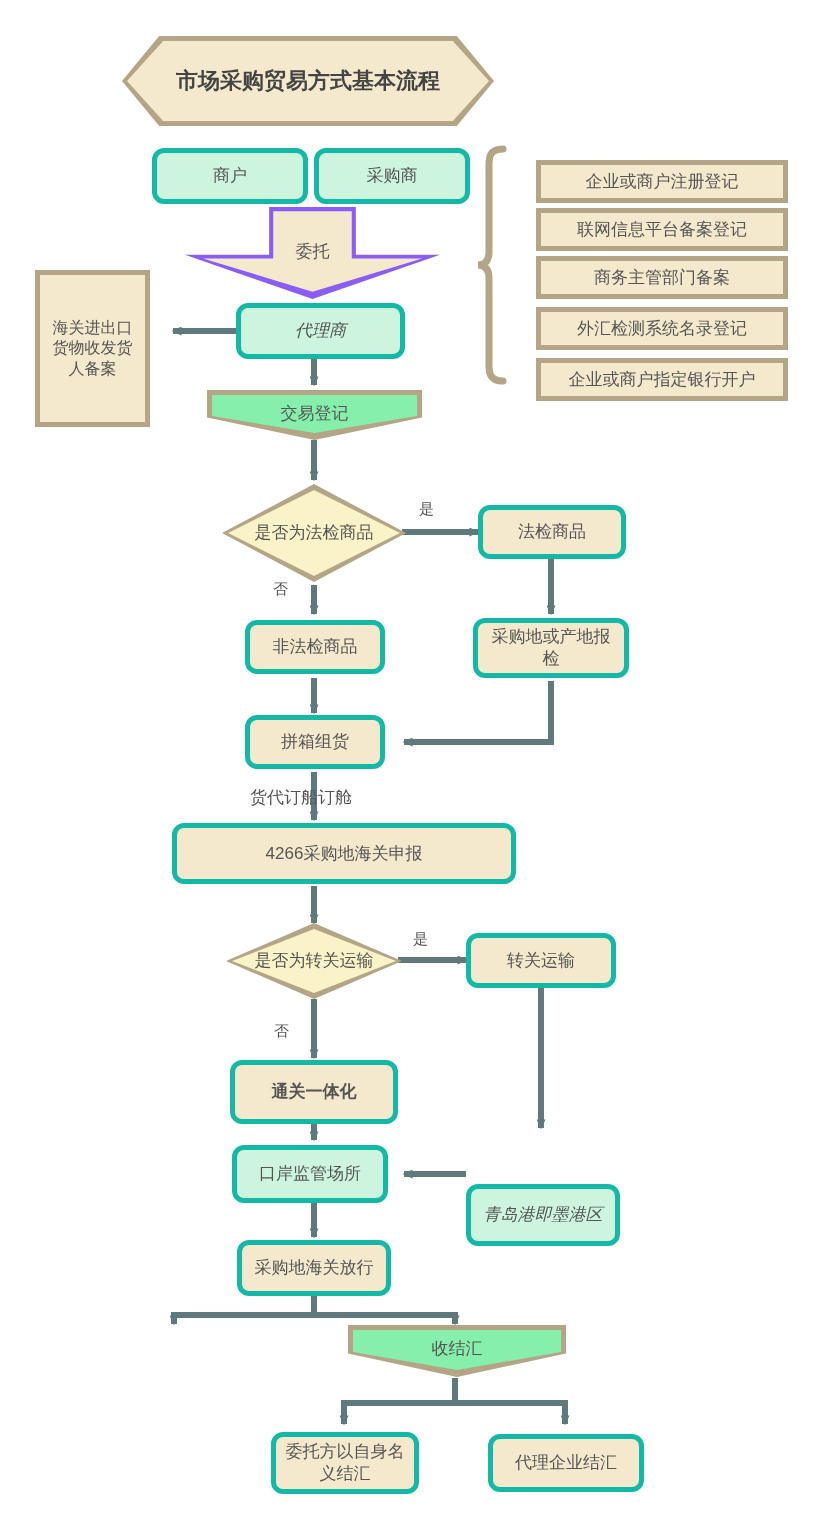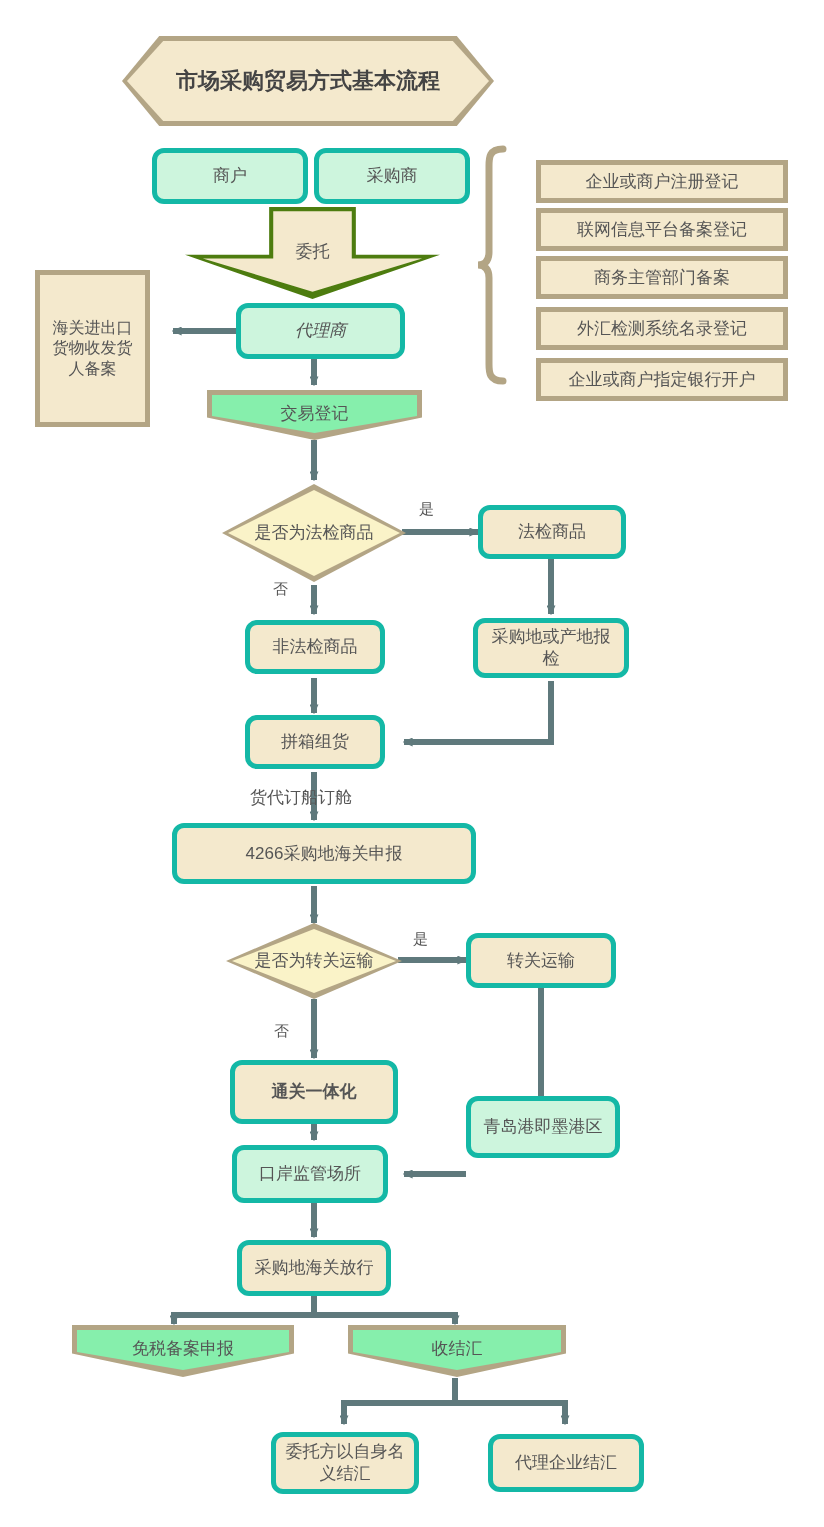--- a/index.html
+++ b/index.html
@@ -84,21 +84,21 @@
   .pent-inner {
     position: absolute; left: 5px; top: 5px; right: 5px; bottom: 7px;
     background: #86efac;
     clip-path: polygon(0% 0%, 100% 0%, 100% 55%, 50% 100%, 0% 55%);
     display: flex; align-items: flex-start; justify-content: center;
   }
   .pent-inner .lbl { margin-top: 8px; }
 
   
   .fatarrow-outer {
-    background: #4d7c0f;
+    background: #8b5cf6;
     clip-path: polygon(33% 0%, 67% 0%, 67% 52%, 100% 52%, 50% 100%, 0% 52%, 33% 52%);
   }
   .fatarrow-inner {
     position: absolute; left: 0; top: 0; right: 0; bottom: 0;
     background: #f4e9cd;
     clip-path: polygon(34.6% 4.5%, 65.4% 4.5%, 65.4% 56%, 93% 56%, 50% 92%, 7% 56%, 34.6% 56%);
     display: flex; align-items: flex-start; justify-content: center;
   }
   .fatarrow-inner .lbl {
     margin-top: 34px;
@@ -239,21 +239,21 @@
   <div class="node shape-round" style="left:473px; top:618px; width:156px; height:60px;">
     <span class="lbl">采购地或产地报检</span>
   </div>
 
   <div class="node shape-round" style="left:245px; top:715px; width:140px; height:54px;">
     <span class="lbl">拼箱组货</span>
   </div>
 
   <div class="edge-label big" style="left:250px; top:786px;"><span>货代订船订舱</span></div>
 
-  <div class="node shape-round" style="left:172px; top:823px; width:304px; height:61px;">
+  <div class="node shape-round" style="left:172px; top:823px; width:344px; height:61px;">
     <span class="lbl">4266采购地海关申报</span>
   </div>
 
   <div class="node dia-outer" style="left:226px; top:923px; width:176px; height:76px;">
     <div class="dia-inner">
       <span class="lbl">是否为转关运输</span>
     </div>
   </div>
   <div class="edge-label" style="left:413px; top:930px;"><span>是</span></div>
   <div class="edge-label" style="left:274px; top:1022px;"><span>否</span></div>
@@ -263,33 +263,28 @@
   </div>
 
   <div class="node shape-round" style="left:230px; top:1060px; width:168px; height:64px;font-weight:bold;">
     <span class="lbl">通关一体化</span>
   </div>
 
   <div class="node shape-round green" style="left:232px; top:1145px; width:156px; height:58px;">
     <span class="lbl">口岸监管场所</span>
   </div>
 
-  <div class="node shape-round green" style="left:466px; top:1096px; width:154px; height:62px;">
+  <div class="node shape-round green" style="left:466px; top:1184px; width:154px; height:62px;font-style:italic;">
     <span class="lbl">青岛港即墨港区</span>
   </div>
 
   <div class="node shape-round" style="left:237px; top:1240px; width:154px; height:56px;">
     <span class="lbl">采购地海关放行</span>
   </div>
 
-  <div class="node pent-outer" style="left:72px; top:1325px; width:222px; height:52px;">
-    <div class="pent-inner">
-      <span class="lbl">免税备案申报</span>
-    </div>
-  </div>
 
   <div class="node pent-outer" style="left:348px; top:1325px; width:218px; height:52px;">
     <div class="pent-inner">
       <span class="lbl">收结汇</span>
     </div>
   </div>
 
   <div class="node shape-round" style="left:271px; top:1432px; width:148px; height:62px;">
     <span class="lbl">委托方以自身名义结汇</span>
   </div>

